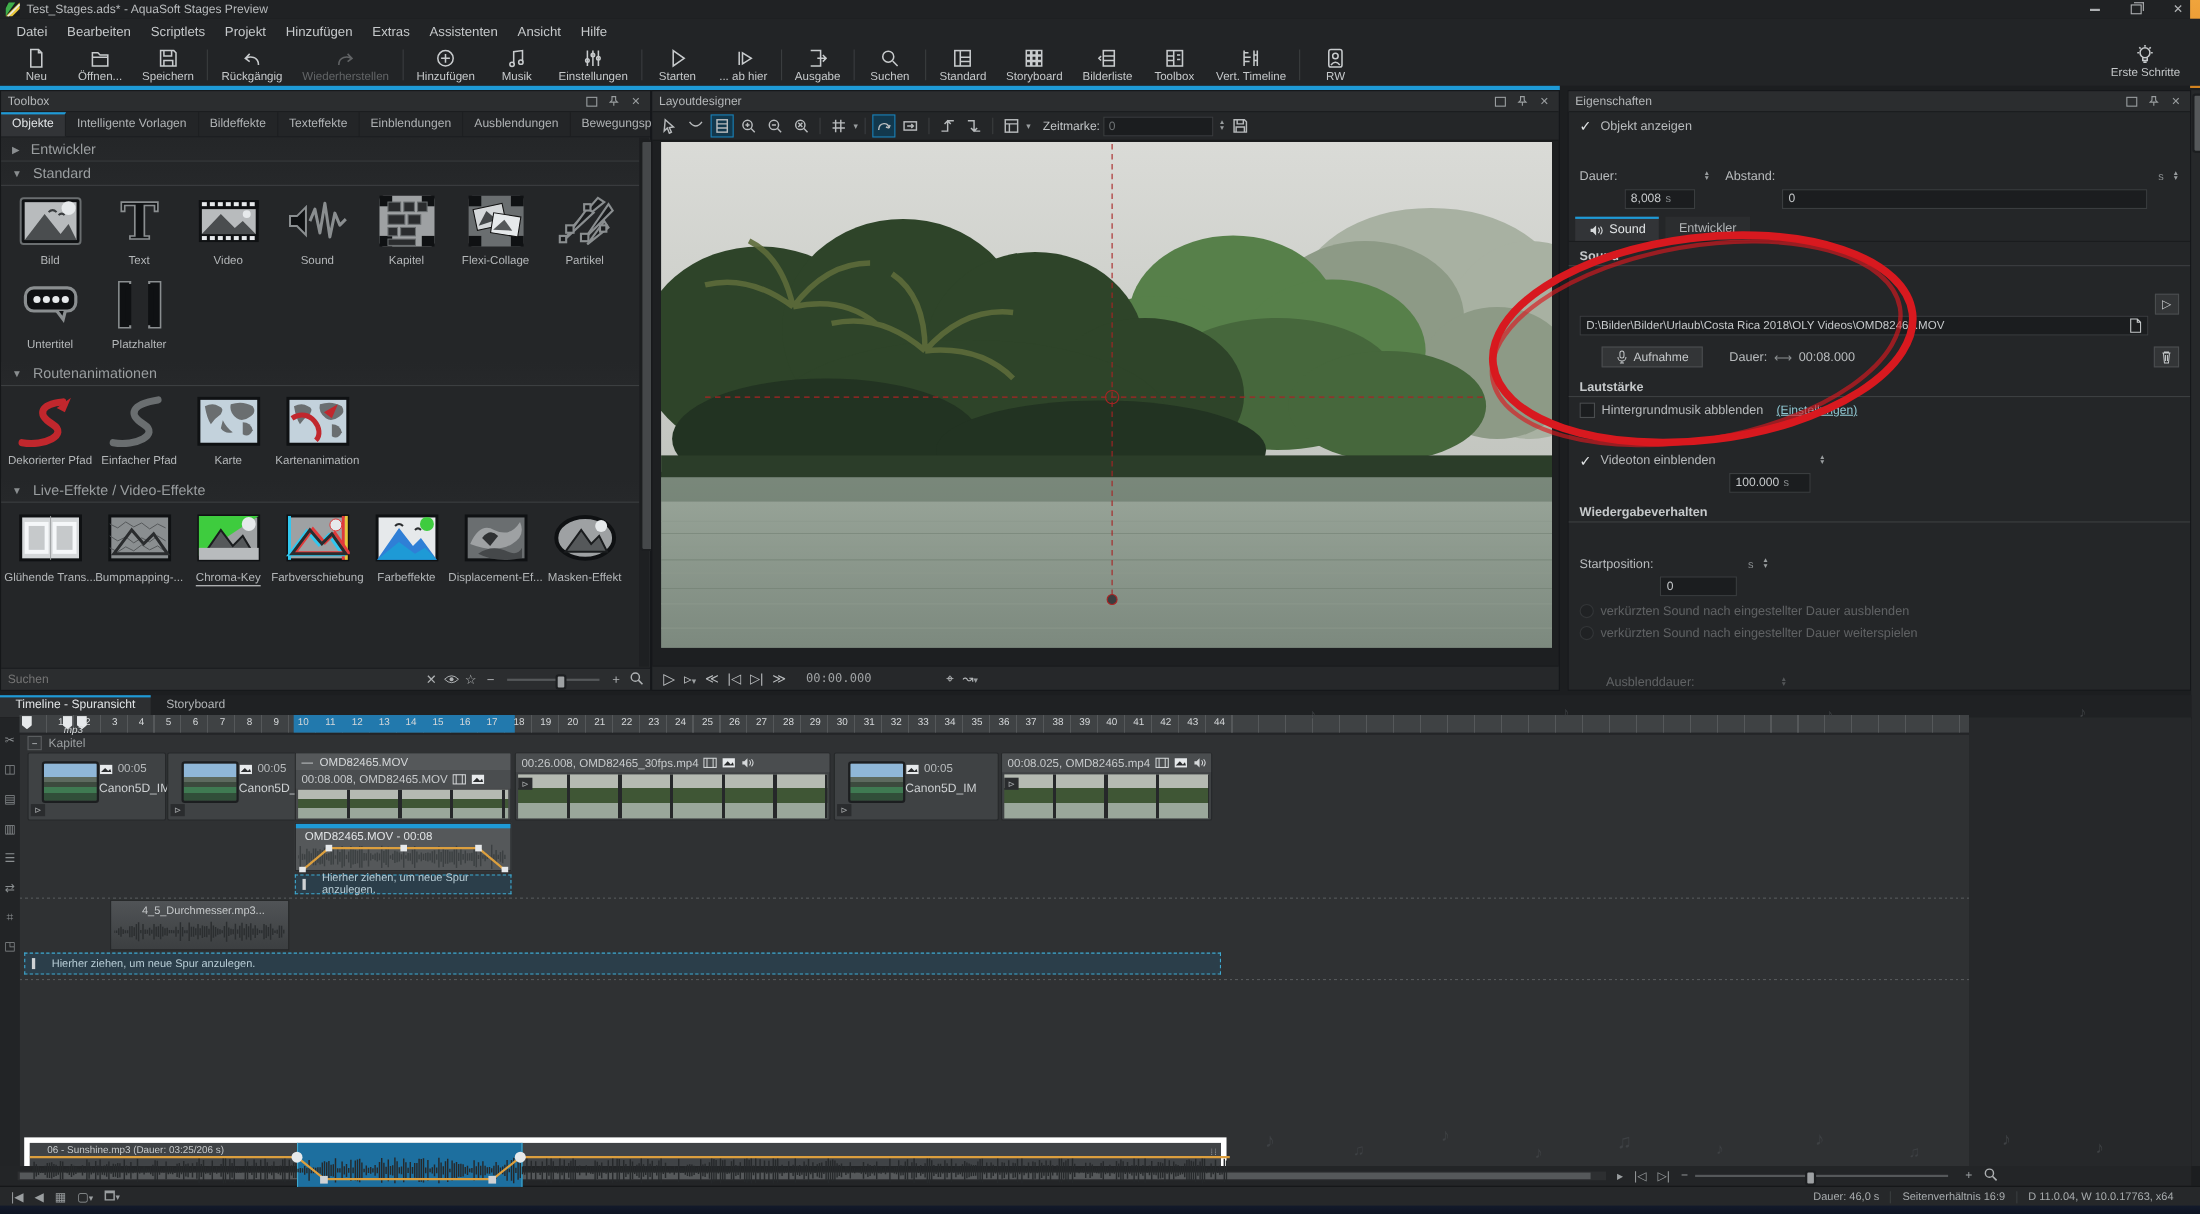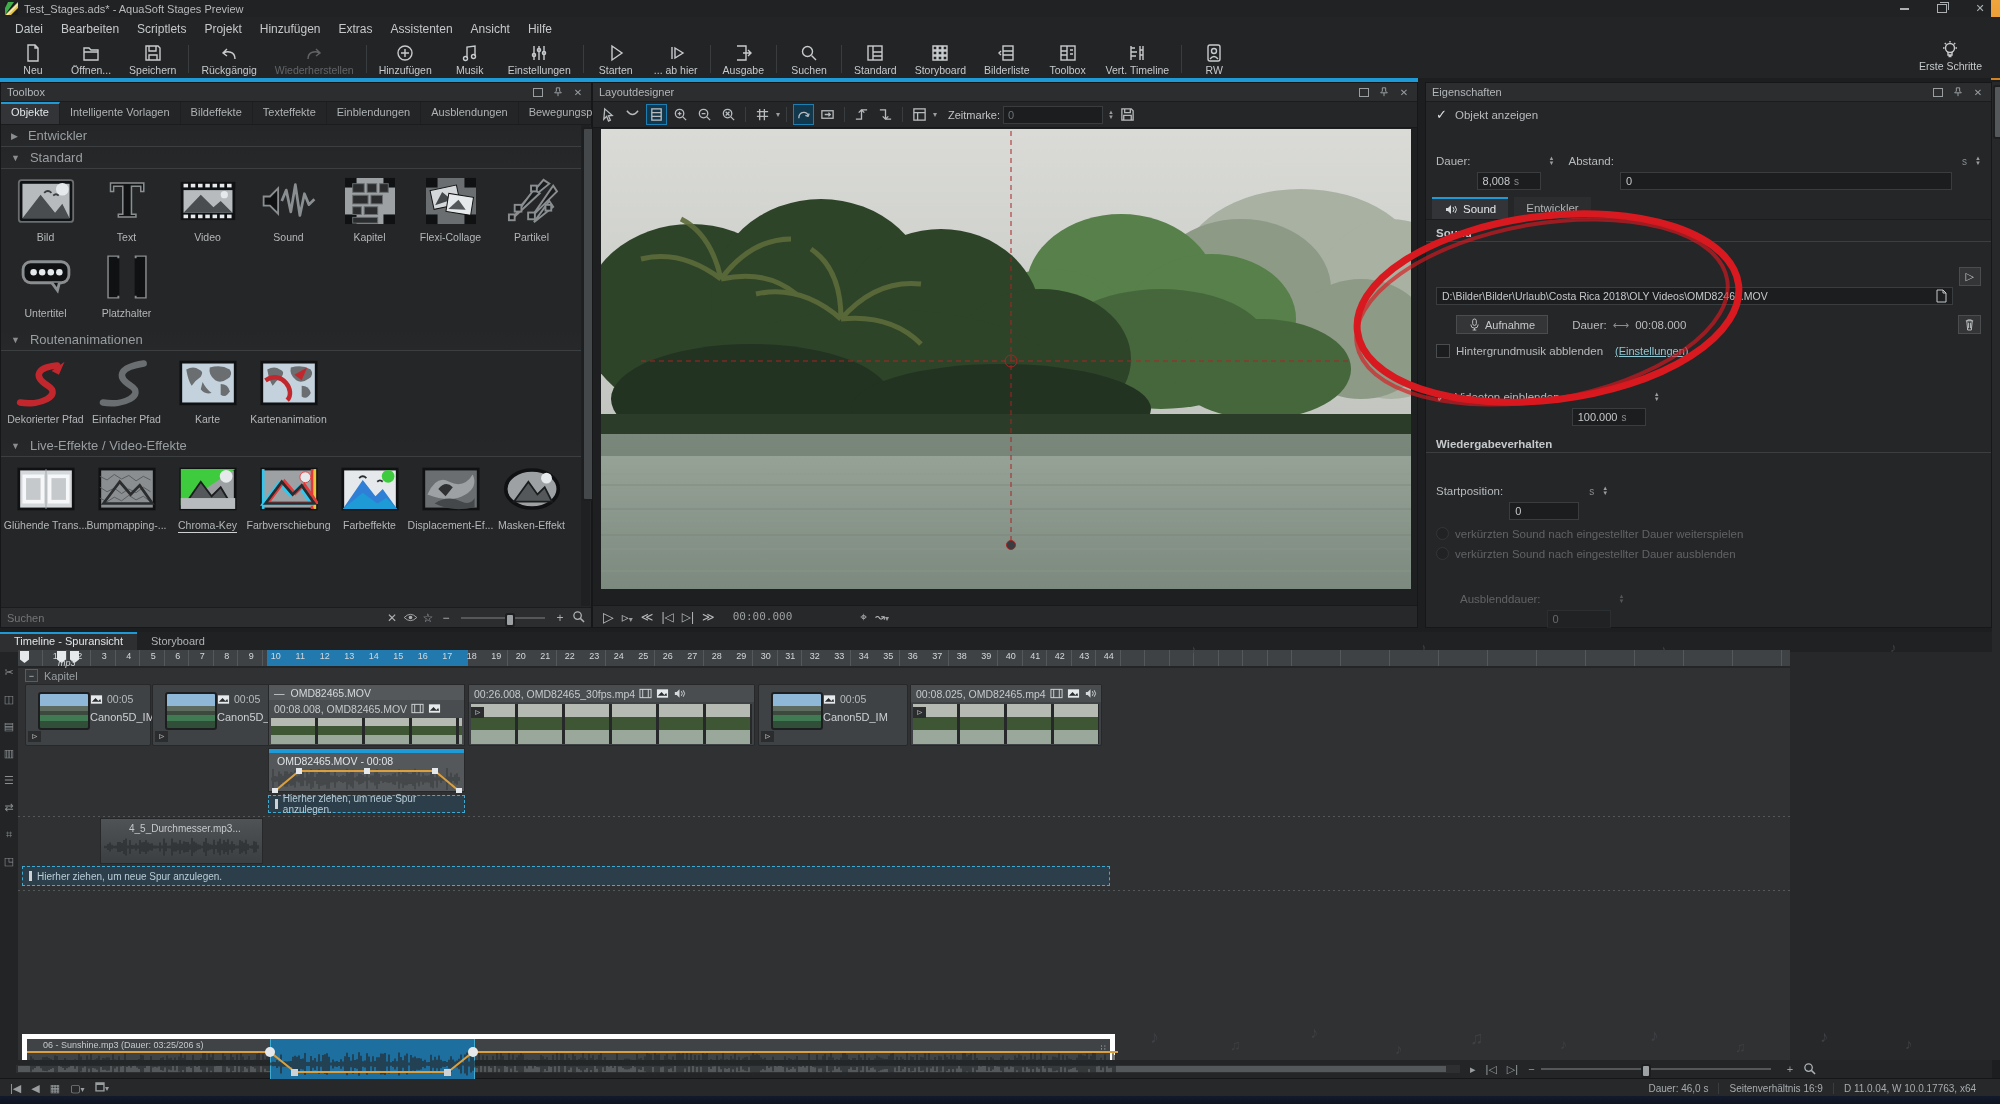--- a/index.html
+++ b/index.html
@@ -120,21 +120,21 @@
   .chapter{position:absolute;top:52px;height:62px;background:#47494b;border:1px solid #26282a;box-sizing:border-box;}
   .chead{position:absolute;left:0;top:0;right:0;height:15px;background:#55585a;display:flex;align-items:center;gap:6px;padding:0 5px;font-size:10.5px;color:#d5d8da;}
   .chapter .vhead{top:15px;align-items:center;}
   .chapter .strip{top:33px;height:26px;}
   
   #sound-clip{position:absolute;left:268px;top:116px;width:197px;height:44px;background:#55585a;border:1px solid #26282a;box-sizing:border-box;}
   #sound-clip .seltop{position:absolute;left:0;top:0;right:0;height:4px;background:#1e9ad6;}
   #sound-clip .slbl{position:absolute;left:8px;top:6px;font-size:10.5px;color:#e0e3e5;}
   #sc-wave{position:absolute;left:2px;top:18px;}
   #sc-env{position:absolute;left:0;top:16px;}
-  .dropbox{position:absolute;border:1px dashed #3fa9d0;background:rgba(38,88,118,.35);display:flex;align-items:center;gap:5px;padding:0 6px;font-size:10px;color:#b8cdd6;box-sizing:border-box;}
+  .dropbox{position:absolute;border:1px dashed #3fa9d0;background:rgba(38,88,118,.35);display:flex;align-items:center;gap:15px;padding:0 6px;font-size:10px;color:#b8cdd6;box-sizing:border-box;}
   .dropgrip{width:3px;height:10px;background:#cfd2d4;}
   .dotline{position:absolute;left:18px;width:1772px;height:1px;background:repeating-linear-gradient(90deg,#55585a 0 2px,transparent 2px 5px);}
   
   #music-clip{position:absolute;left:100px;top:186px;width:163px;height:46px;background:linear-gradient(180deg,#505356,#3c3f41);border:1px solid #26282a;box-sizing:border-box;}
   #music-clip .mlbl{position:absolute;left:28px;top:4px;font-size:10px;color:#c6c9cb;}
   #mc-wave{position:absolute;left:3px;bottom:3px;}
   
   #bgm{position:absolute;left:22px;top:386px;width:1093px;height:40px;background:#404346;border:5px solid #ffffff;box-sizing:border-box;margin-top:16px;}
   #bgm .blbl{position:absolute;left:16px;top:1px;font-size:9px;color:#c6c9cb;z-index:4;}
   #bgm-sel{position:absolute;left:243px;top:0;width:203px;height:40px;background:#1d6f9f;border-left:1px solid #3fa9d0;border-right:1px solid #3fa9d0;z-index:1;}
@@ -966,20 +966,21 @@
       <span style="margin-left:18px">Dauer:</span>
       <span style="color:#8a8e90">⟷</span>
       <span>00:08.000</span>
       <span class="sp" style="flex:1"></span>
       <span class="pbutton" style="padding:2px 5px">
           <svg width="11" height="13">
             <use href="#sym-trash"></use>
           </svg>
         </span>
     </div>
+    <div class="sec2">Lautstärke</div>
     <div class="prow">
       <span class="pcheck"></span>
       <span>Hintergrundmusik abblenden</span>
       <span class="plink" style="margin-left:6px">(Einstellungen)</span>
     </div>
     <div class="prow">
       <span class="pcheckmark">✓</span>
       <span>Videoton einblenden</span>
       <span class="pinput" style="width:62px;margin-left:6px">
           <span>100.000</span>
@@ -995,25 +996,25 @@
       <span>Startposition:</span>
       <span class="pinput" style="width:58px">0</span>
       <span class="punit">s</span>
       <span class="spin">
           <span>▲</span>
           <span>▼</span>
         </span>
     </div>
     <div class="prow dimmed" style="padding-top:2px">
       <span class="radio"></span>
-      <span>verkürzten Sound nach eingestellter Dauer weiterspielen</span>
+      <span>verkürzten Sound nach eingestellter Dauer ausblenden</span>
     </div>
     <div class="prow dimmed" style="padding-top:2px">
       <span class="radio"></span>
-      <span>verkürzten Sound nach eingestellter Dauer ausblenden</span>
+      <span>verkürzten Sound nach eingestellter Dauer weiterspielen</span>
     </div>
     <div class="prow dimmed" style="padding-left:34px">
       <span>Ausblenddauer:</span>
       <span class="pinput" style="width:52px">0</span>
       <span class="spin">
           <span>▲</span>
           <span>▼</span>
         </span>
     </div>
   </div>

